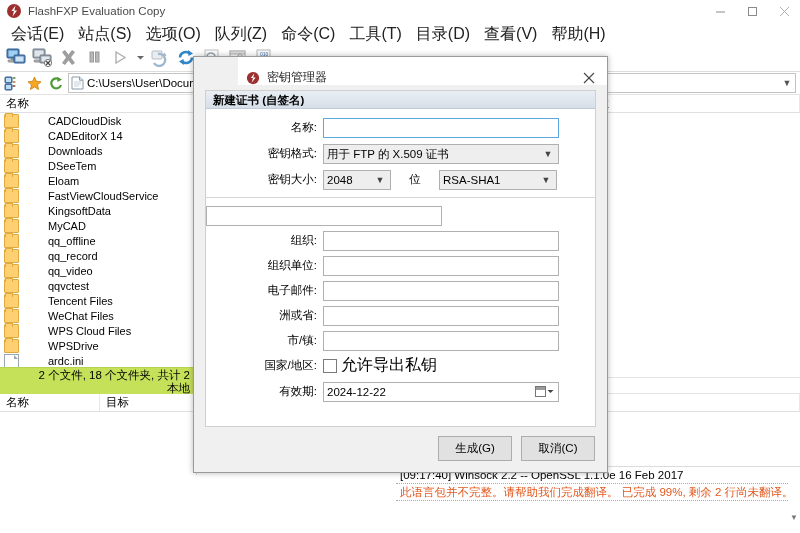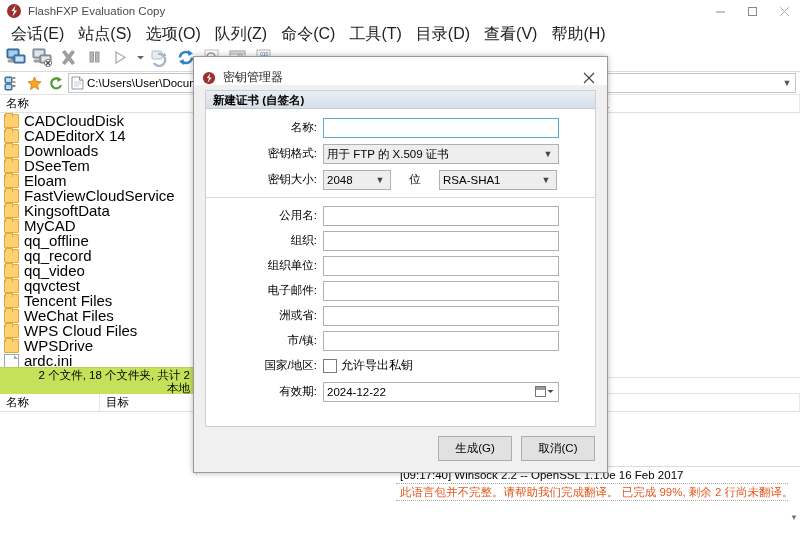--- a/index.html
+++ b/index.html
@@ -42,21 +42,21 @@
 
   
   .panes{display:flex;height:299px;border-top:1px solid #e4e4e4;}
   .pane{display:flex;flex-direction:column;}
   .pane-left{width:196px;border-right:1px solid #d9d9d9;}
   .pane-right{flex:1;}
   .colhdr{height:17px;display:flex;background:#fff;border-bottom:1px solid #e0e0e0;font-size:11.5px;}
   .colhdr .c{padding:1px 0 0 6px;border-right:1px solid #e8e8e8;box-sizing:border-box;
              overflow:hidden;white-space:nowrap;color:#000;}
   .filelist{flex:1;overflow:hidden;background:#fff;position:relative;}
-  .frow{height:15px;display:flex;align-items:center;font-size:15px;padding-left:4px;}
+  .frow{height:15px;display:flex;align-items:center;font-size:11px;padding-left:4px;gap:24px;}
   .ficon{width:13px;height:12px;margin-right:5px;flex:none;position:relative;}
   .folder{background:#ffd071;border:1px solid #e0a93d;border-radius:1px;}
   .folder:before{content:"";position:absolute;left:0;top:-2px;width:6px;height:3px;
                  background:#ffd071;border:1px solid #e0a93d;border-bottom:none;border-radius:1px 1px 0 0;}
   .fileico{background:#fff;border:1px solid #9aa7b4;}
   .fileico:after{content:"";position:absolute;right:0;top:0;border-width:0 4px 4px 0;
                  border-style:solid;border-color:#fff #fff #9aa7b4 #9aa7b4;}
   .fname{white-space:nowrap;}
 
   .statusgreen{background:#c5e15a;font-size:11.5px;color:#000;padding:1px 6px 2px 0;
@@ -81,21 +81,21 @@
   .logline{padding:1px 4px;line-height:14px;white-space:nowrap;}
   .logline.dotted{border-top:1px dotted #aaa;border-bottom:1px dotted #aaa;}
   .log-orange{color:#e2581e;}
   .log-link{color:#e2581e;text-decoration:underline;}
   .logscroll{position:absolute;right:0;top:0;width:11px;height:100%;background:#fff;}
   .logscroll .ar{position:absolute;bottom:1px;left:1px;font-size:8px;color:#777;}
 
   
   .dlg{position:absolute;left:193px;top:56px;width:413px;height:415px;
        background:#f0f0f0;border:1px solid #9a9a9a;box-shadow:0 0 6px rgba(0,0,0,.28);}
-  .dlg-tb{height:41px;background:#fff;display:flex;align-items:center;padding-left:8px;}
+  .dlg-tb{height:41px;background:#fff;display:flex;align-items:center;padding-left:8px;margin-left:44px;}
   .dlg-tb .ico{width:14px;height:14px;margin-right:7px;flex:none;}
   .dlg-title{font-size:12px;color:#222;flex:1;}
   .dlg-close{width:36px;height:28px;display:flex;align-items:center;justify-content:center;color:#444;}
   .dlg-body{position:absolute;left:0;right:0;top:28px;bottom:0;background:#f0f0f0;}
 
   .grp{position:absolute;left:11px;top:5px;right:11px;bottom:45px;
        border:1px solid #cfcfcf;background:#fff;}
   .grp-hdr{height:18px;background:linear-gradient(to bottom,#e9eef4,#d6dfe9);
            border-bottom:1px solid #c3ccd6;font-weight:bold;font-size:11.5px;
            padding:2px 0 0 7px;box-sizing:border-box;color:#000;}
@@ -473,21 +473,20 @@
           <span style="width:48px;text-align:center;font-size:11.5px">位</span>
           <span class="cbo" style="width:118px">
             <span class="v">RSA-SHA1</span>
             <span class="chv">▼</span>
           </span>
         </div>
 
         <div class="sec-sep" style="top:106px"></div>
 
         <div class="frow2" style="left:0;right:0;top:114px">
-          <span class="flabel">公用名:</span>
           <span class="inp" style="width:236px"></span>
         </div>
 
         <div class="frow2" style="left:0;right:0;top:139px">
           <span class="flabel">组织:</span>
           <span class="inp" style="width:236px"></span>
         </div>
 
         <div class="frow2" style="left:0;right:0;top:164px">
           <span class="flabel">组织单位:</span>
@@ -505,21 +504,21 @@
         </div>
 
         <div class="frow2" style="left:0;right:0;top:239px">
           <span class="flabel">市/镇:</span>
           <span class="inp" style="width:236px"></span>
         </div>
 
         <div class="frow2" style="left:0;right:0;top:264px">
           <span class="flabel">国家/地区:</span>
           <span class="chk"></span>
-          <span style="font-size:12px">允许导出私钥</span>
+          <span style="font-size:16px">允许导出私钥</span>
         </div>
 
         <div class="frow2" style="left:0;right:0;top:290px">
           <span class="flabel">有效期:</span>
           <span class="inp" style="width:236px;display:flex;align-items:center">
             <span style="flex:1">2024-12-22</span>
             <span class="dtbtn">
               <span class="sq"></span>
               <svg width="7" height="5" viewBox="0 0 7 5">
                   <path d="M0.5 1 L3.5 4 L6.5 1 Z" fill="#444"></path>

